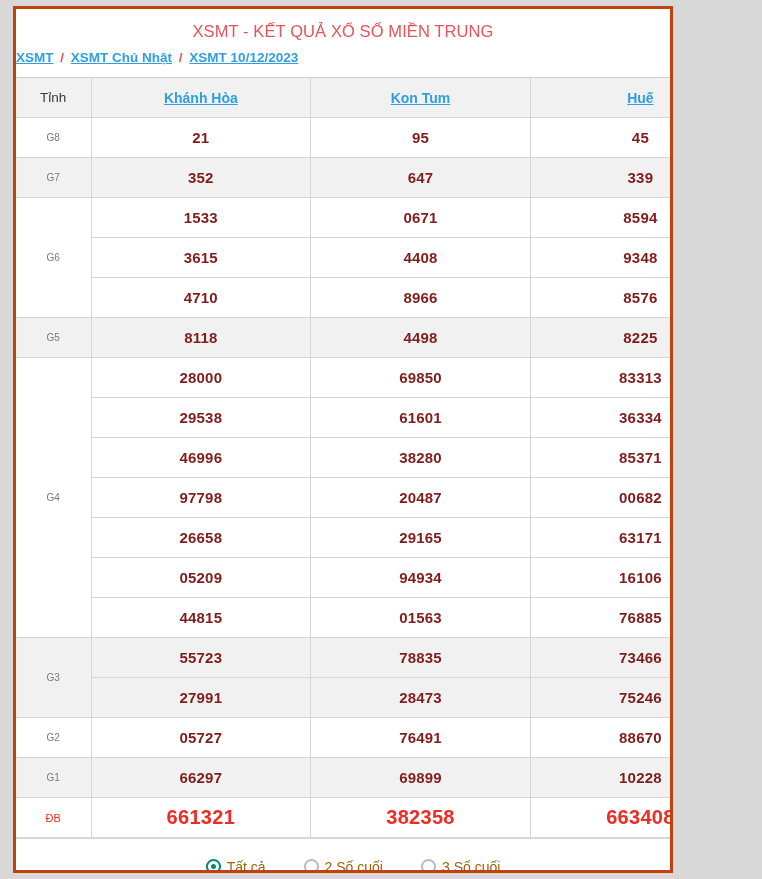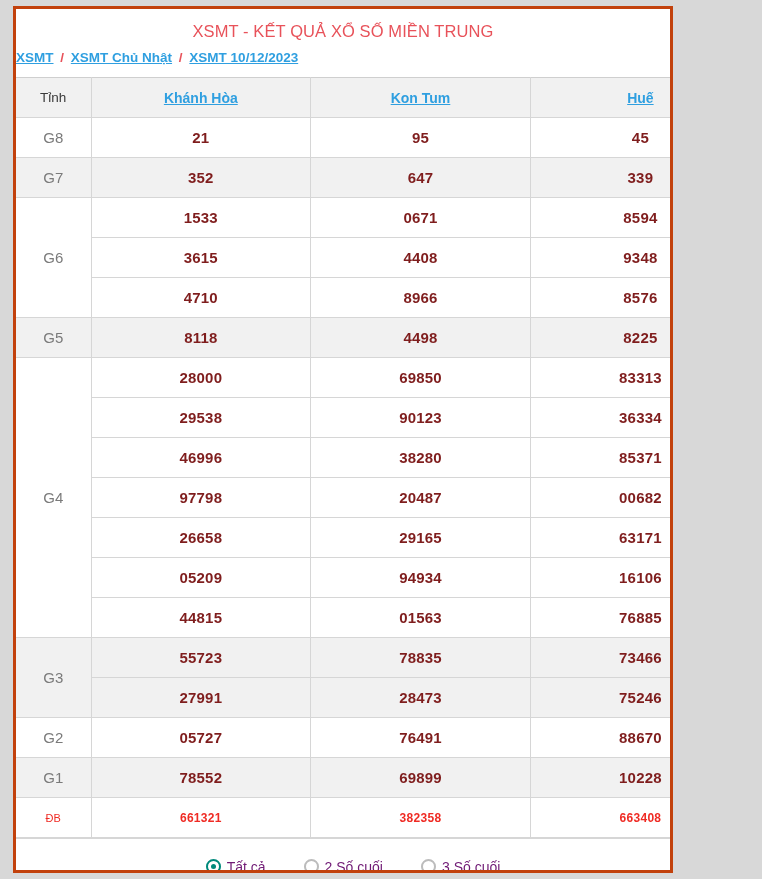--- a/index.html
+++ b/index.html
@@ -85,53 +85,53 @@
     margin-top: 44px;
   }
 
   
   tbody tr { height: 40px; }
   tbody tr.shade { background: #f1f1f1; }
   tbody tr.plain { background: #ffffff; }
 
   td.glabel {
     color: #7a7a7a;
-    font-size: 15px;
+    font-size: 10px;
     font-weight: 400;
   }
   td.num {
     color: #7f1d1d;
     font-size: 15px;
     font-weight: 700;
     letter-spacing: .2px;
   }
   
   tr.inner td.num { border-top-color: #e4e4e4; }
   tr.groupstart td.num { border-top-color: #d6d6d6; }
 
   
   td.db-label { color: #ef2b24; font-size: 11px; font-weight: 400; }
-  td.db-num   { color: #ef2b24; font-size: 12px; font-weight: 700; letter-spacing: .3px; }
+  td.db-num   { color: #ef2b24; font-size: 20px; font-weight: 700; letter-spacing: .3px; }
 
   
   .filter-bar {
     height: 56px;
     display: flex;
     align-items: center;
     justify-content: center;
     gap: 18px;
     background: #ffffff;
     border-top: 1px solid #d6d6d6;
   }
   .radio-opt {
     display: flex;
     align-items: center;
     gap: 6px;
     font-size: 14px;
-    color: #701a75;
+    color: #a16207;
     cursor: pointer;
     white-space: nowrap;
     padding-left: 20px;
   }
   .radio-dot {
     width: 15px; height: 15px;
     border-radius: 50%;
     border: 2px solid #bcbcbc;
     background: #fff;
     position: relative;
@@ -221,21 +221,21 @@
           <td class="num">8225</td>
         </tr>
         <tr class="plain groupstart">
           <td class="glabel" rowspan="7">G4</td>
           <td class="num">28000</td>
           <td class="num">69850</td>
           <td class="num">83313</td>
         </tr>
         <tr class="plain inner">
           <td class="num">29538</td>
-          <td class="num">90123</td>
+          <td class="num">61601</td>
           <td class="num">36334</td>
         </tr>
         <tr class="plain inner">
           <td class="num">46996</td>
           <td class="num">38280</td>
           <td class="num">85371</td>
         </tr>
         <tr class="plain inner">
           <td class="num">97798</td>
           <td class="num">20487</td>
@@ -268,21 +268,21 @@
           <td class="num">75246</td>
         </tr>
         <tr class="plain groupstart">
           <td class="glabel" rowspan="1">G2</td>
           <td class="num">05727</td>
           <td class="num">76491</td>
           <td class="num">88670</td>
         </tr>
         <tr class="shade groupstart">
           <td class="glabel" rowspan="1">G1</td>
-          <td class="num">78552</td>
+          <td class="num">66297</td>
           <td class="num">69899</td>
           <td class="num">10228</td>
         </tr>
         <tr class="plain groupstart">
           <td class="db-label" rowspan="1">ĐB</td>
           <td class="db-num">661321</td>
           <td class="db-num">382358</td>
           <td class="db-num">663408</td>
         </tr>
       </tbody>

